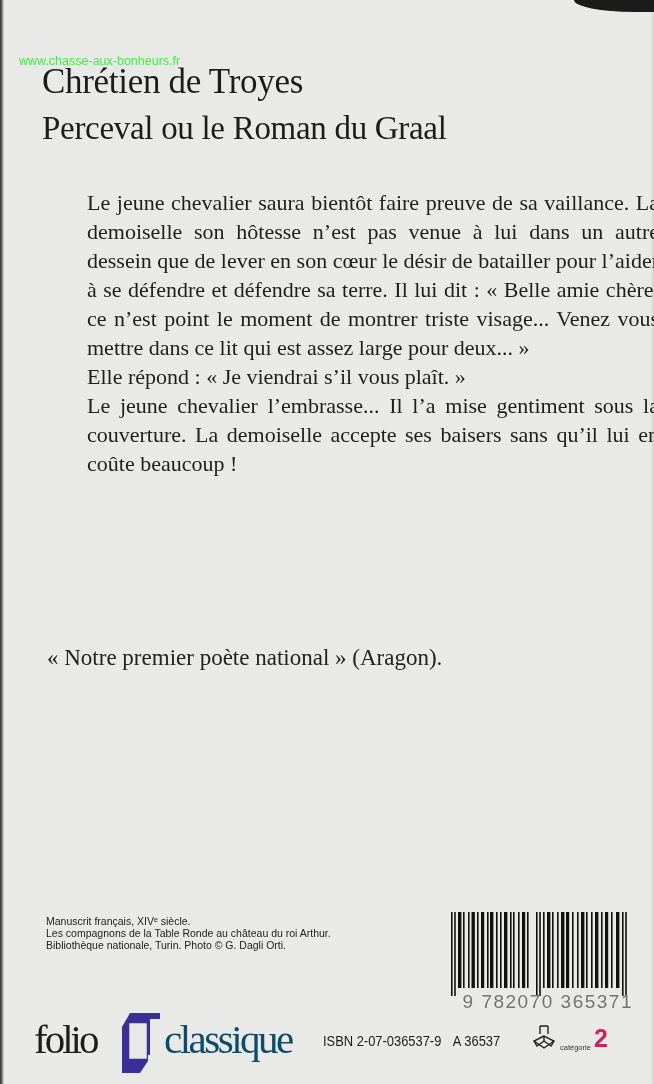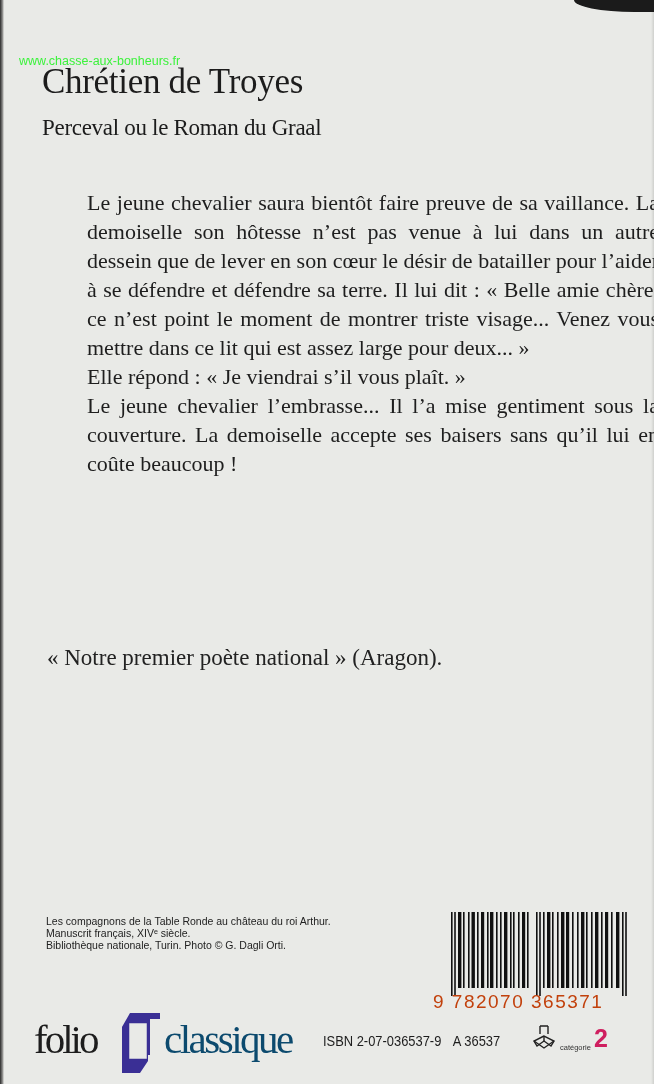--- a/index.html
+++ b/index.html
@@ -33,21 +33,21 @@
       font-size: 12.5px; color: #3cf23c; letter-spacing: 0px;
       z-index: 3;
     }
     .author {
       position: absolute; left: 42px; top: 62px;
       font-size: 35px; line-height: 40px; letter-spacing: -0.3px;
       color: #1c1c1c;
     }
     .title {
       position: absolute; left: 42px; top: 108px;
-      font-size: 23px; line-height: 40px; letter-spacing: -0.3px;
+      font-size: 33px; line-height: 40px; letter-spacing: -0.3px;
       color: #1c1c1c;
     }
     .blurb {
       position: absolute; left: 43px; top: 188px; width: 572px;
       font-size: 22px; line-height: 29px; color: #1e1e1e; margin-left: 44px;
     }
     .blurb p { margin: 0; text-align: justify; text-align-last: left; }
     .quote {
       position: absolute; left: 47px; top: 647px;
       font-size: 23px; line-height: 22px; color: #222;
@@ -57,21 +57,21 @@
       font-family: "Liberation Sans", "DejaVu Sans", sans-serif;
       font-size: 10.5px; line-height: 12px; color: #222;
     }
     .credits div { white-space: nowrap; }
     .barcode {
       position: absolute; left: 451px; top: 912px; width: 178px; height: 84px;
     }
     .barcode-digits {
       position: absolute; left: 433px; top: 991px; width: 200px;
       font-family: "Liberation Sans", "DejaVu Sans", sans-serif;
-      font-size: 19px; letter-spacing: 1.5px; color: #c2410c;
+      font-size: 19px; letter-spacing: 1.5px; color: #737373; text-align: right;
     }
     .logo {
       position: absolute; left: 34px; top: 1013px; height: 60px;
     }
     .logo .folio {
       position: absolute; left: 0px; top: 4px;
       font-size: 41px; letter-spacing: -3px; color: #1d1d1d;
       line-height: 44px;
       text-align: center;
     }
@@ -115,22 +115,22 @@
 
 <div class="blurb">
   <p>Le jeune chevalier saura bientôt faire preuve de sa vaillance. La demoiselle son hôtesse n’est pas venue à lui dans un autre dessein que de lever en son cœur le désir de batailler pour l’aider à se défendre et défendre sa terre. Il lui dit : « Belle amie chère, ce n’est point le moment de montrer triste visage... Venez vous mettre dans ce lit qui est assez large pour deux... »</p>
   <p>Elle répond : « Je viendrai s’il vous plaît. »</p>
   <p>Le jeune chevalier l’embrasse... Il l’a mise gentiment sous la couverture. La demoiselle accepte ses baisers sans qu’il lui en coûte beaucoup !</p>
 </div>
 
 <div class="quote">« Notre premier poète national » (Aragon).</div>
 
 <div class="credits">
+  <div>Manuscrit français, XIVᵉ siècle.</div>
   <div>Les compagnons de la Table Ronde au château du roi Arthur.</div>
-  <div>Manuscrit français, XIVᵉ siècle.</div>
   <div>Bibliothèque nationale, Turin. Photo © G. Dagli Orti.</div>
 </div>
 
 <svg class="barcode" viewBox="0 0 178 84" preserveAspectRatio="none">
   <g fill="#111">
     <rect x="0" y="0" width="1.6" height="84"></rect>
       <rect x="3.2" y="0" width="1.6" height="84"></rect>
     <rect x="7" y="0" width="3.4" height="76"></rect>
       <rect x="12" y="0" width="1.6" height="76"></rect>
     <rect x="17" y="0" width="1.6" height="76"></rect>

